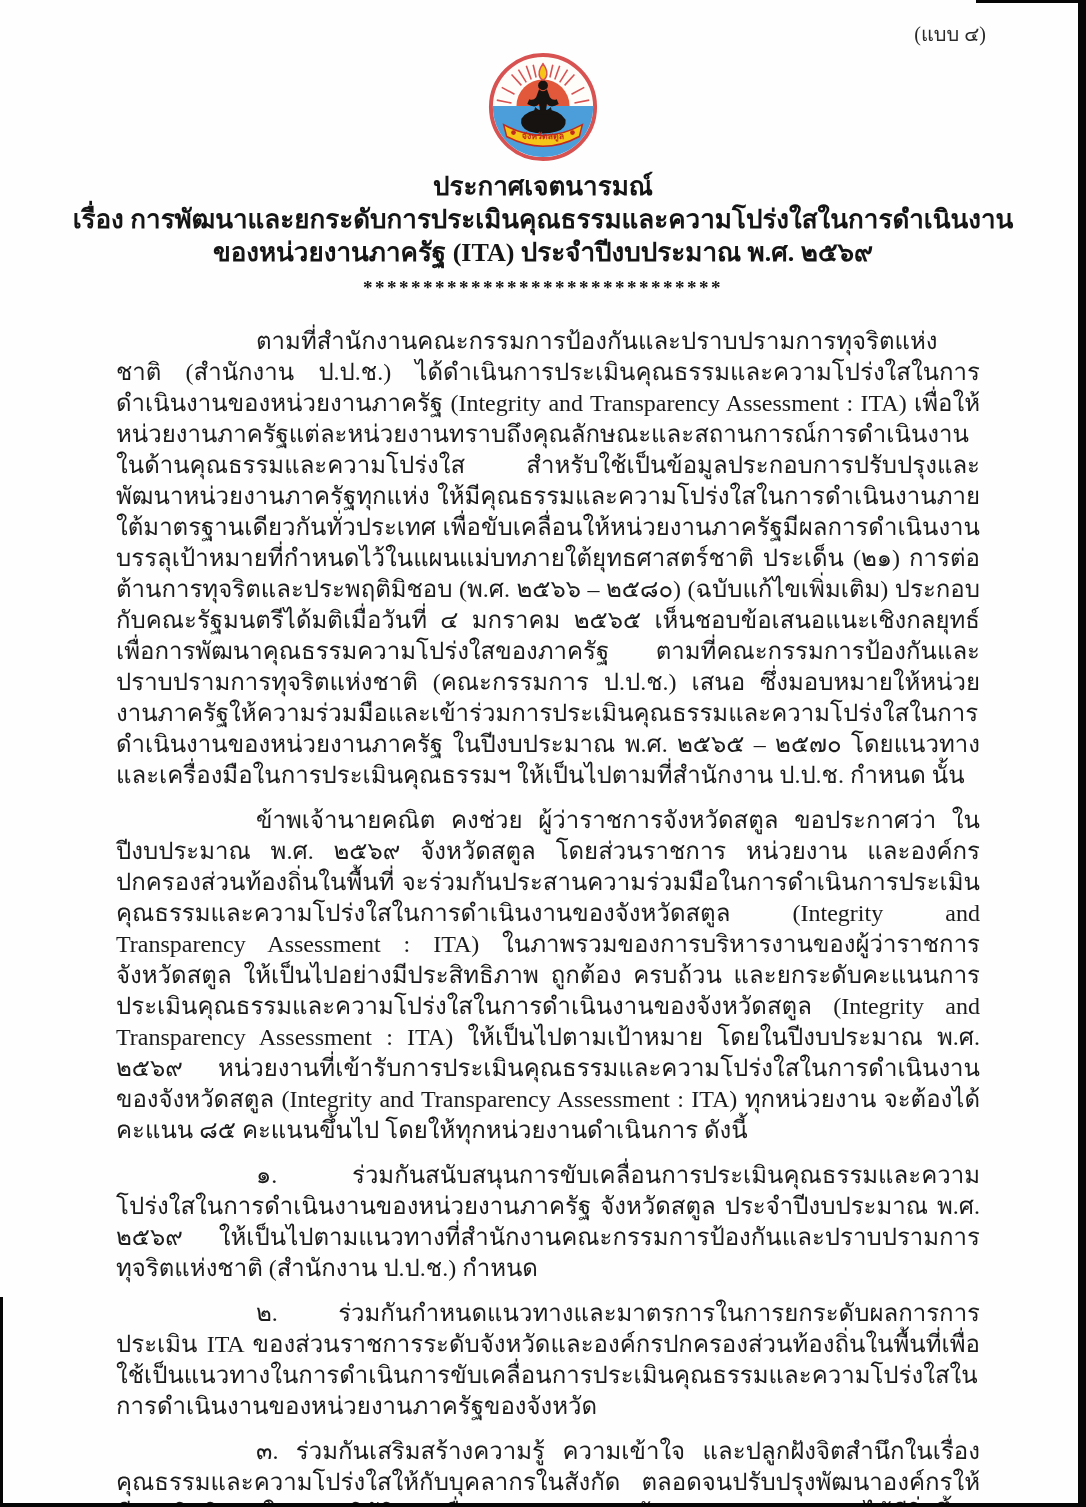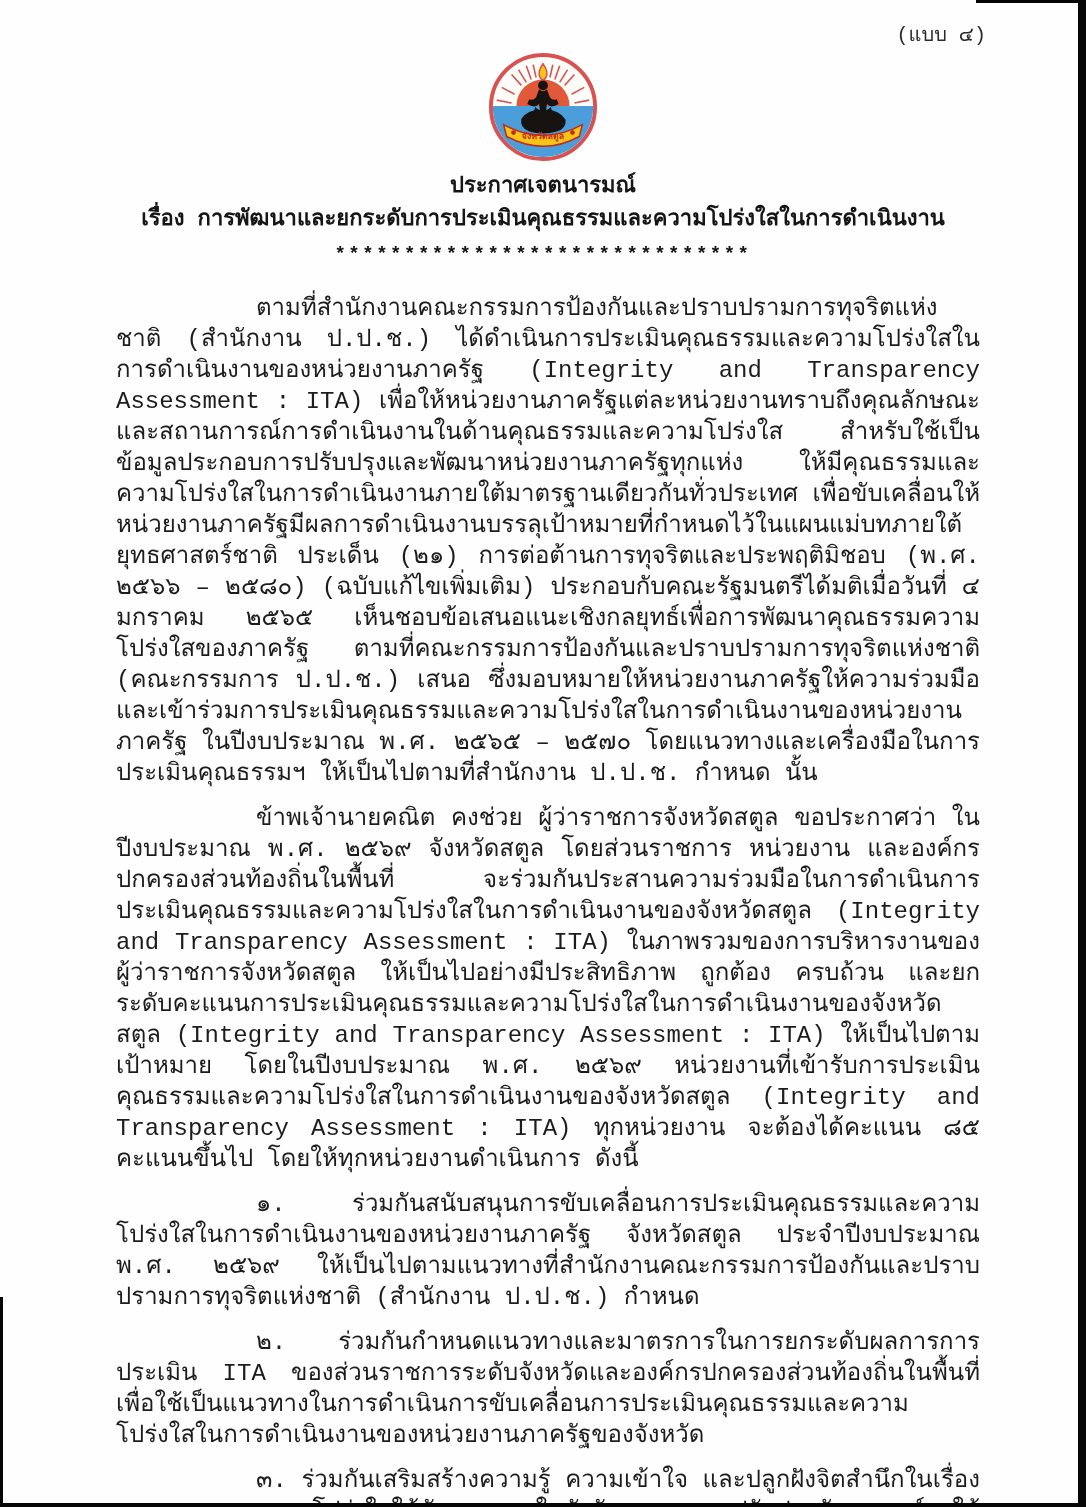--- a/index.html
+++ b/index.html
@@ -2,36 +2,36 @@
 <html><head>
 <meta charset="utf-8">
 <style>
   html,body{margin:0;padding:0;background:#e8e8e8;}
   .page{
     position:relative;
     width:1086px;height:1507px;
     margin:0 auto;
     background:#fefefe;
     overflow:hidden;
-    font-family:Liberation Mono, monospace;
+    font-family:Liberation Serif, serif;
     color:#1c1c1c;
   }
   
   .edge-right{position:absolute;right:0;top:0;width:8px;height:100%;background:#060606;}
   .edge-bottom{position:absolute;left:0;bottom:0;width:100%;height:4px;background:#060606;}
   .edge-left-bottom{position:absolute;left:0;bottom:0;width:3px;height:210px;background:#060606;}
   .edge-top-right{position:absolute;right:0;top:0;width:110px;height:3px;background:#060606;}
 
   .form-label{
     position:absolute;top:18px;right:100px;
     font-size:20px;color:#2a2a2a;
   }
   .seal{display:block;margin:50px auto 6px auto;}
   .title-block{text-align:center;line-height:33px;}
-  .title-line{font-weight:bold;font-size:22px;color:#151515;}
+  .title-line{font-weight:bold;font-size:26px;color:#151515;}
   .divider{font-weight:bold;font-size:19px;letter-spacing:2.5px;margin-top:2px;color:#151515;}
 
   .doc-body{padding:8px 92px 0 102px;}
   .doc-body p{
     margin:14px;
     font-size:24px;
     line-height:31px;
     text-align:justify;
     text-indent:140px;
     color:#1c1c1c;
@@ -126,20 +126,21 @@
       <path d="M20 76 Q60 98 100 76 L97 88 Q60 108 23 88 Z" fill="#f5c518" stroke="#c22a1e" stroke-width="1.5"></path>
       <circle cx="30" cy="84" r="2.4" fill="#c22a1e"></circle>
       <circle cx="90" cy="84" r="2.4" fill="#c22a1e"></circle>
       <text x="60" y="91" text-anchor="middle" font-size="9" font-weight="bold" fill="#c22a1e">จังหวัดสตูล</text>
     </g>
   </svg>
 
   <div class="title-block">
     <div class="title-line">ประกาศเจตนารมณ์</div>
     <div class="title-line">เรื่อง การพัฒนาและยกระดับการประเมินคุณธรรมและความโปร่งใสในการดำเนินงาน</div>
+    <div class="title-line">ของหน่วยงานภาครัฐ (ITA) ประจำปีงบประมาณ พ.ศ. ๒๕๖๙</div>
     <div class="divider">******************************</div>
   </div>
 
   <div class="doc-body">
     <p>ตามที่สำนักงานคณะกรรมการป้องกันและปราบปรามการทุจริตแห่งชาติ (สำนักงาน ป.ป.ช.) ได้ดำเนินการประเมินคุณธรรมและความโปร่งใสในการดำเนินงานของหน่วยงานภาครัฐ (Integrity and Transparency Assessment : ITA) เพื่อให้หน่วยงานภาครัฐแต่ละหน่วยงานทราบถึงคุณลักษณะและสถานการณ์การดำเนินงานในด้านคุณธรรมและความโปร่งใส สำหรับใช้เป็นข้อมูลประกอบการปรับปรุงและพัฒนาหน่วยงานภาครัฐทุกแห่ง ให้มีคุณธรรมและความโปร่งใสในการดำเนินงานภายใต้มาตรฐานเดียวกันทั่วประเทศ เพื่อขับเคลื่อนให้หน่วยงานภาครัฐมีผลการดำเนินงานบรรลุเป้าหมายที่กำหนดไว้ในแผนแม่บทภายใต้ยุทธศาสตร์ชาติ ประเด็น (๒๑) การต่อต้านการทุจริตและประพฤติมิชอบ (พ.ศ. ๒๕๖๖ – ๒๕๘๐) (ฉบับแก้ไขเพิ่มเติม) ประกอบกับคณะรัฐมนตรีได้มติเมื่อวันที่ ๔ มกราคม ๒๕๖๕ เห็นชอบข้อเสนอแนะเชิงกลยุทธ์เพื่อการพัฒนาคุณธรรมความโปร่งใสของภาครัฐ ตามที่คณะกรรมการป้องกันและปราบปรามการทุจริตแห่งชาติ (คณะกรรมการ ป.ป.ช.) เสนอ ซึ่งมอบหมายให้หน่วยงานภาครัฐให้ความร่วมมือและเข้าร่วมการประเมินคุณธรรมและความโปร่งใสในการดำเนินงานของหน่วยงานภาครัฐ ในปีงบประมาณ พ.ศ. ๒๕๖๕ – ๒๕๗๐ โดยแนวทางและเครื่องมือในการประเมินคุณธรรมฯ ให้เป็นไปตามที่สำนักงาน ป.ป.ช. กำหนด นั้น</p>
     <p>ข้าพเจ้านายคณิต คงช่วย ผู้ว่าราชการจังหวัดสตูล ขอประกาศว่า ในปีงบประมาณ พ.ศ. ๒๕๖๙ จังหวัดสตูล โดยส่วนราชการ หน่วยงาน และองค์กรปกครองส่วนท้องถิ่นในพื้นที่ จะร่วมกันประสานความร่วมมือในการดำเนินการประเมินคุณธรรมและความโปร่งใสในการดำเนินงานของจังหวัดสตูล (Integrity and Transparency Assessment : ITA) ในภาพรวมของการบริหารงานของผู้ว่าราชการจังหวัดสตูล ให้เป็นไปอย่างมีประสิทธิภาพ ถูกต้อง ครบถ้วน และยกระดับคะแนนการประเมินคุณธรรมและความโปร่งใสในการดำเนินงานของจังหวัดสตูล (Integrity and Transparency Assessment : ITA) ให้เป็นไปตามเป้าหมาย โดยในปีงบประมาณ พ.ศ. ๒๕๖๙ หน่วยงานที่เข้ารับการประเมินคุณธรรมและความโปร่งใสในการดำเนินงานของจังหวัดสตูล (Integrity and Transparency Assessment : ITA) ทุกหน่วยงาน จะต้องได้คะแนน ๘๕ คะแนนขึ้นไป โดยให้ทุกหน่วยงานดำเนินการ ดังนี้</p>
     <p>๑. ร่วมกันสนับสนุนการขับเคลื่อนการประเมินคุณธรรมและความโปร่งใสในการดำเนินงานของหน่วยงานภาครัฐ จังหวัดสตูล ประจำปีงบประมาณ พ.ศ. ๒๕๖๙ ให้เป็นไปตามแนวทางที่สำนักงานคณะกรรมการป้องกันและปราบปรามการทุจริตแห่งชาติ (สำนักงาน ป.ป.ช.) กำหนด</p>
     <p>๒. ร่วมกันกำหนดแนวทางและมาตรการในการยกระดับผลการการประเมิน ITA ของส่วนราชการระดับจังหวัดและองค์กรปกครองส่วนท้องถิ่นในพื้นที่เพื่อใช้เป็นแนวทางในการดำเนินการขับเคลื่อนการประเมินคุณธรรมและความโปร่งใสในการดำเนินงานของหน่วยงานภาครัฐของจังหวัด</p>
     <p>๓. ร่วมกันเสริมสร้างความรู้ ความเข้าใจ และปลูกฝังจิตสำนึกในเรื่องคุณธรรมและความโปร่งใสให้กับบุคลากรในสังกัด ตลอดจนปรับปรุงพัฒนาองค์กรให้มีประสิทธิภาพในการปฏิบัติงานเพื่อตอบสนองความต้องการของประชาชนได้ดียิ่งขึ้น</p>
 

